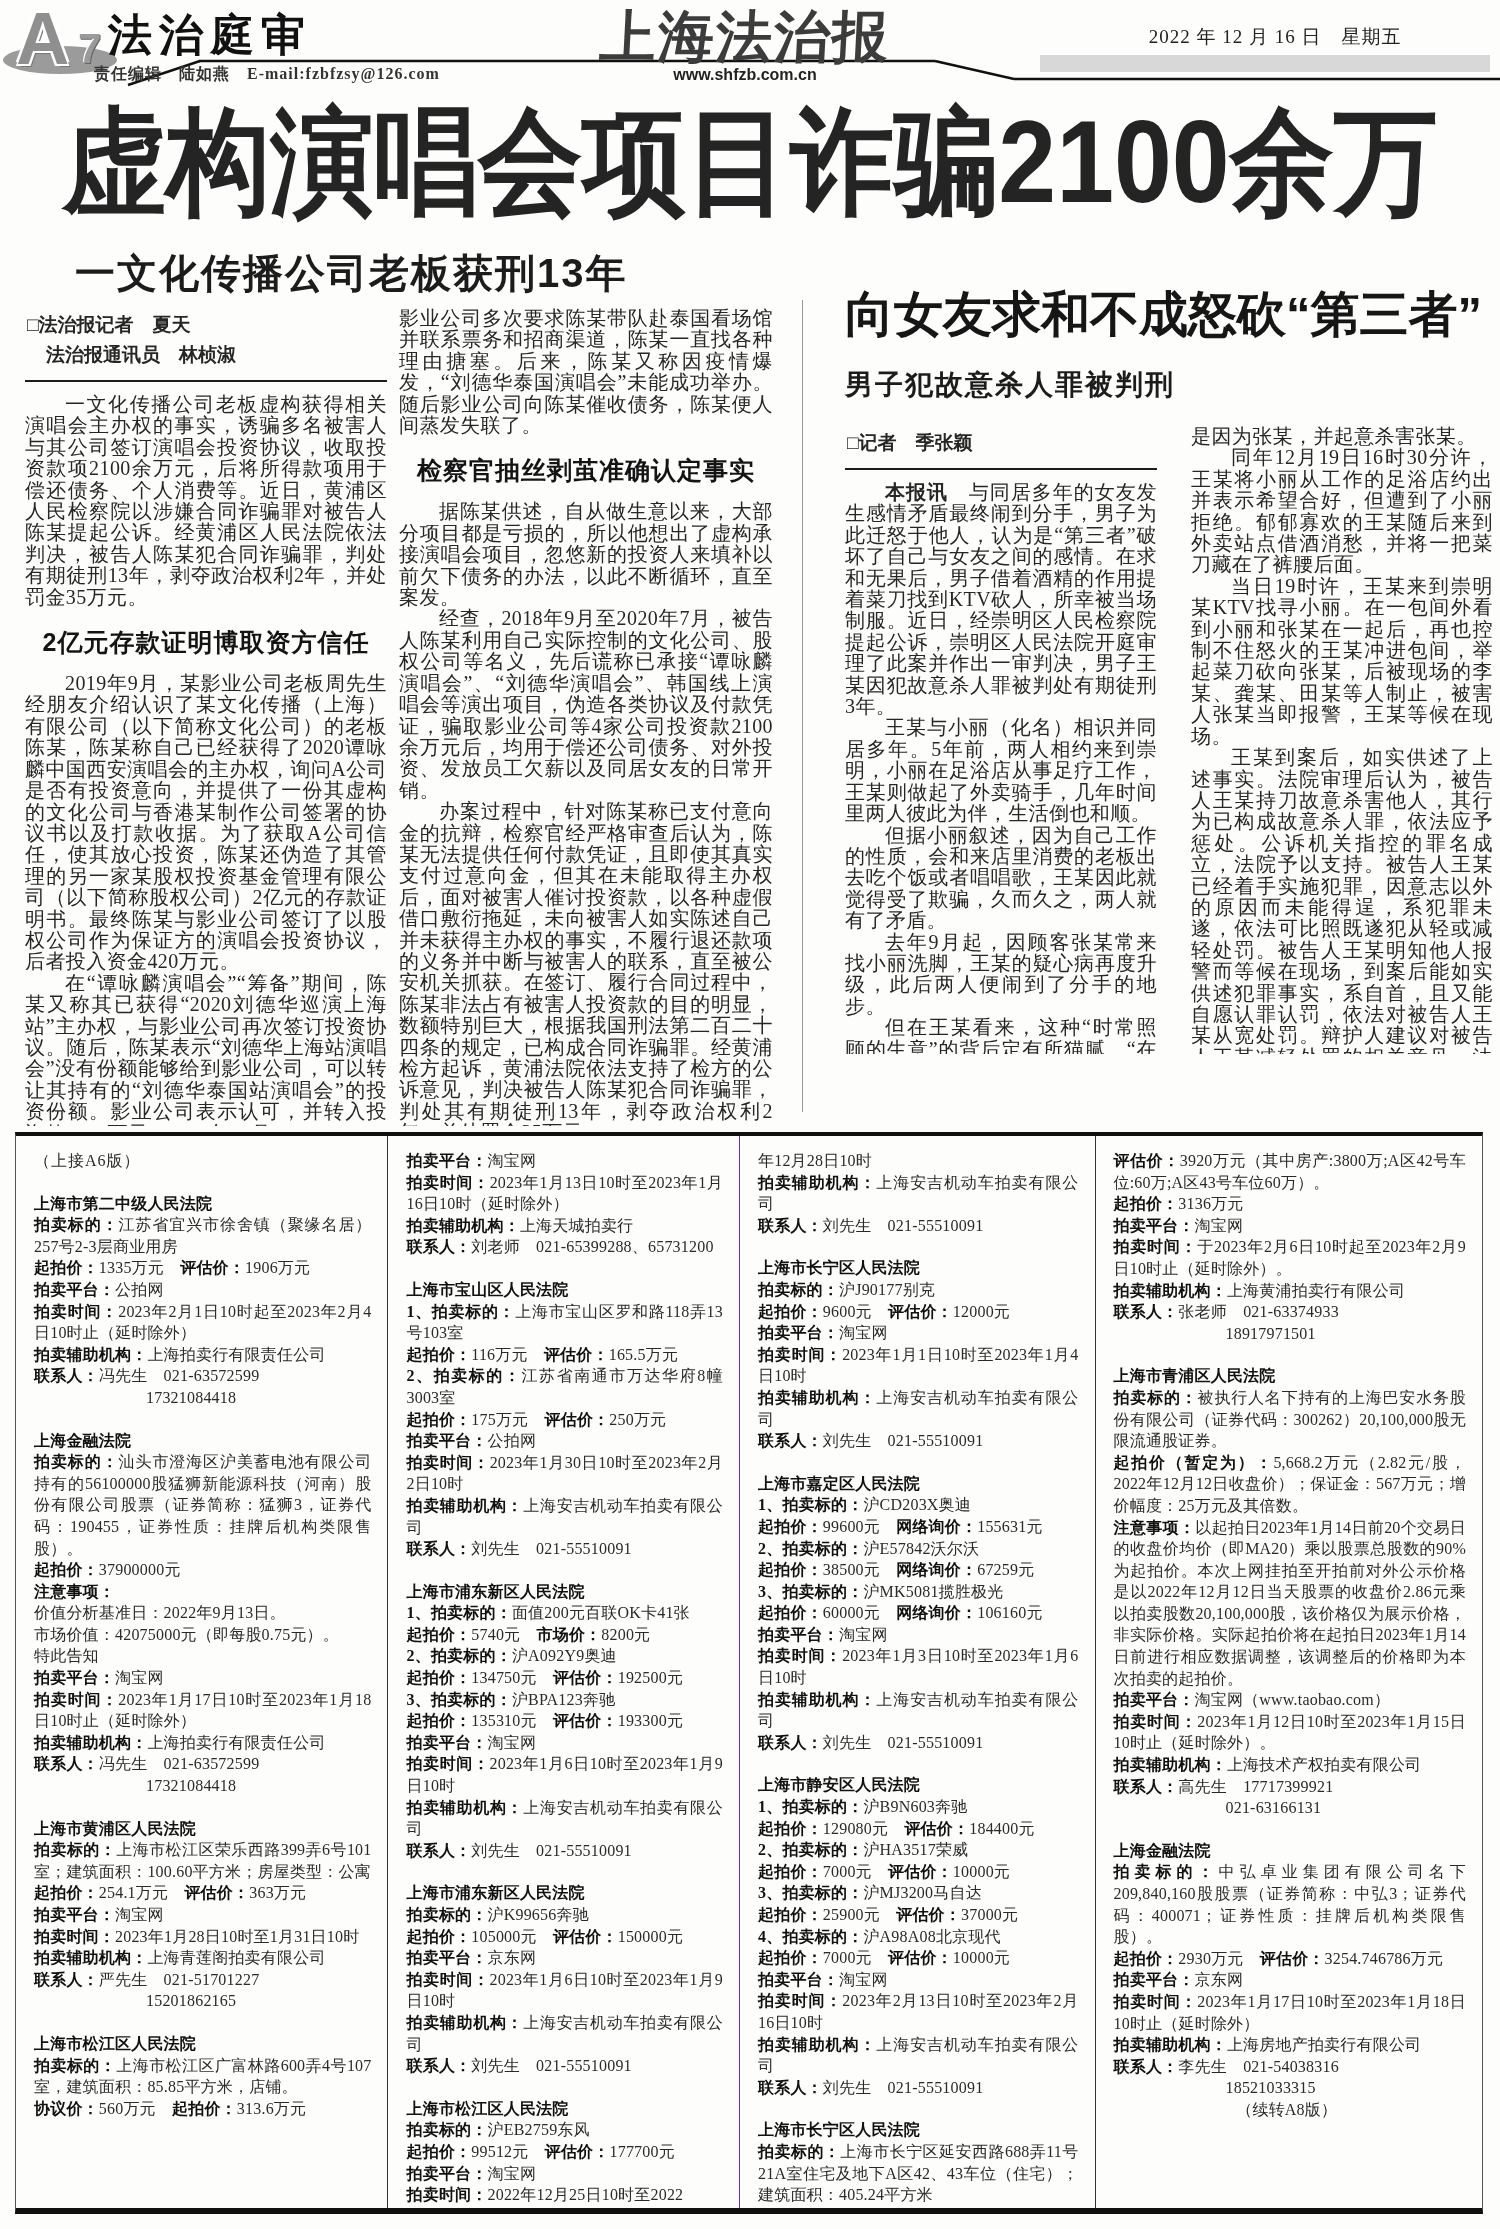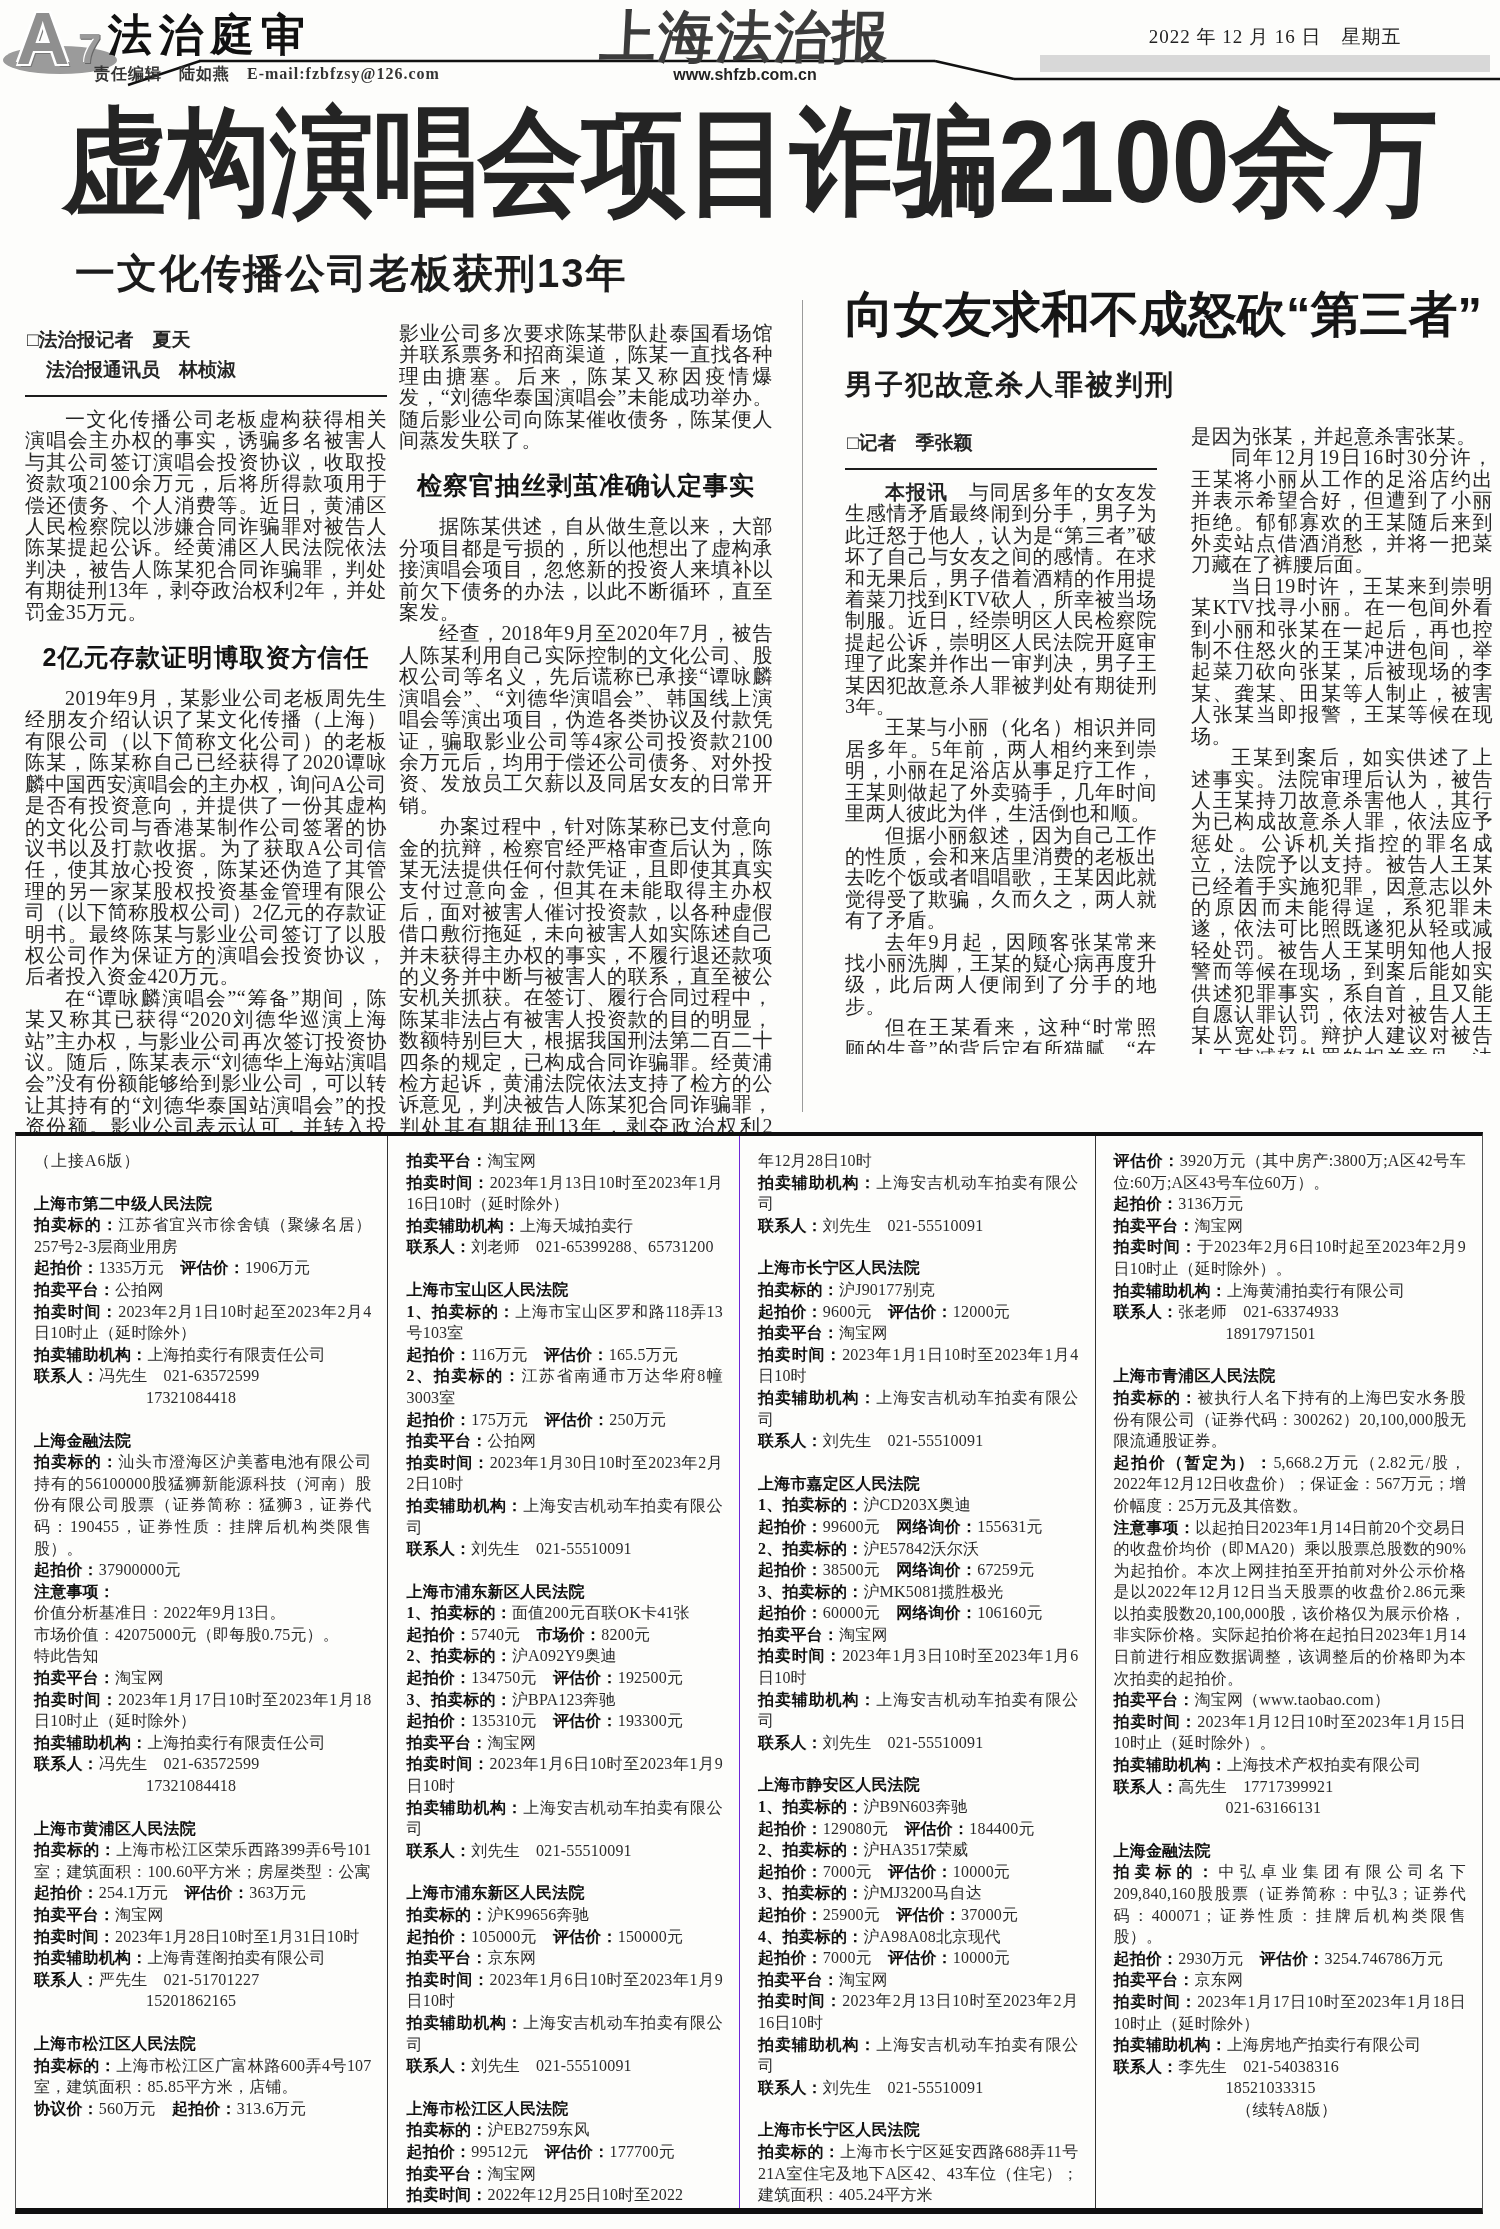--- a/index.html
+++ b/index.html
@@ -22,21 +22,21 @@
            font-family:"Liberation Sans","DejaVu Sans",sans-serif;font-weight:700;font-size:16px;color:#222;}
   .hdr-graybar{position:absolute;left:1040px;top:55px;width:450px;height:17px;background:#d8d8d8;}
   .hdr-date{position:absolute;left:1060px;top:24px;width:430px;text-align:center;font-size:19px;color:#222;letter-spacing:1px;}
   
   .headline{position:absolute;left:20px;top:86px;width:1460px;text-align:center;
            font-family:"Liberation Sans","DejaVu Sans",sans-serif;font-weight:900;font-size:104px;
            color:#242424;letter-spacing:0px;transform:scaleY(1.12);transform-origin:top;white-space:nowrap;}
   .subhead{position:absolute;left:75px;top:246px;font-family:"Liberation Sans","DejaVu Sans",sans-serif;
            font-weight:700;font-size:40px;color:#1c1c1c;letter-spacing:2px;}
   
-  .art-cols{display:flex;margin-top:15px;}
+  .art-cols{display:flex;}
   .article1{position:absolute;left:25px;top:308px;width:748px;height:818px;}
   .article1 .col{overflow:hidden;height:818px;}
   .article1 .colA{width:362px;margin-right:12px;}
   .article1 .colB{width:374px;}
   .vdivider{position:absolute;left:802px;top:300px;width:1px;height:812px;background:#9a9a9a;}
   .article2{position:absolute;left:845px;top:282px;width:648px;}
   .a2-title{font-family:"Liberation Sans","DejaVu Sans",sans-serif;font-weight:900;font-size:49px;
            color:#161616;letter-spacing:0px;white-space:nowrap;}
   .a2-sub{font-family:"Liberation Sans","DejaVu Sans",sans-serif;font-weight:800;font-size:28px;
            color:#1c1c1c;margin-top:18px;letter-spacing:2px;}

